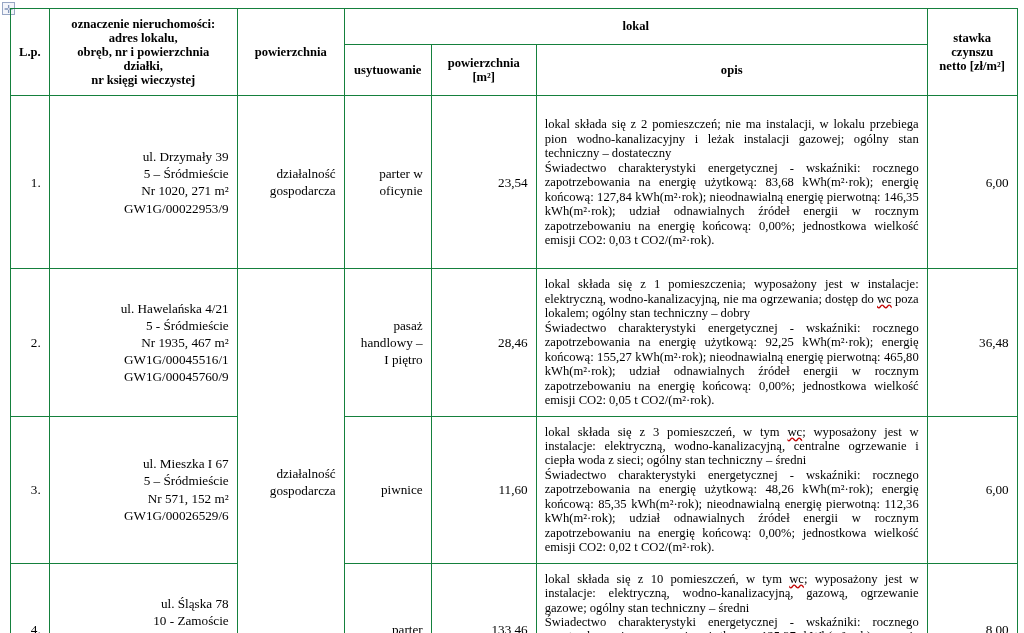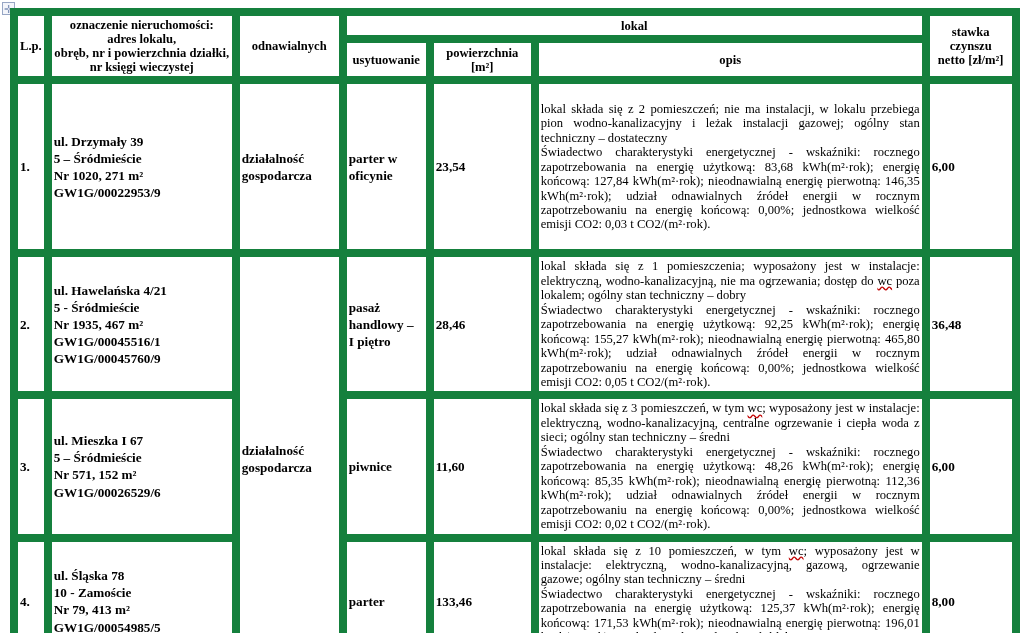--- a/index.html
+++ b/index.html
@@ -21,39 +21,38 @@
     background: #f3f5fa;
     box-sizing: border-box;
     user-select: none;
   }
   table.doc {
     position: absolute; left: 10px; top: 8px;
     border-collapse: collapse;
     table-layout: fixed;
   }
   table.doc th, table.doc td {
-    border: 8px solid #15803d;
-    padding: 2px;
+    border: 1px solid #15803d;
+    padding: 8px;
     overflow: hidden;
     vertical-align: middle;
   }
   th {
     font-weight: bold;
     font-size: 12.6px;
     line-height: 1.12;
     text-align: center;
     white-space: pre-line;
     padding: 0 1px;
   }
   td.center {
-    text-align: left;
+    text-align: right;
     font-size: 13.2px;
     line-height: 1.3;
     white-space: pre-line;
-    font-weight: bold;
   }
   td.opis-cell {
     vertical-align: top;
     text-align: justify;
     font-size: 12.6px;
     line-height: 14.45px;
     padding: 1px 6px 0 6px;
   }
   .para { text-align: justify; }
   .wc-underline { }
@@ -77,21 +76,21 @@
       <col style="width:391px">
     <col style="width:90px">
   </colgroup>
   <tbody>
       <tr style="height:27px">
     <th rowspan="2">L.p.</th>
     <th rowspan="2">oznaczenie nieruchomości:
 adres lokalu,
 obręb, nr i powierzchnia działki,
 nr księgi wieczystej</th>
-    <th rowspan="2">odnawialnych</th>
+    <th rowspan="2">powierzchnia</th>
     <th colspan="3">lokal</th>
     <th rowspan="2">stawka czynszu
 netto [zł/m²]</th>
   </tr>
   <tr style="height:30px">
     <th>usytuowanie</th>
     <th>powierzchnia [m²]</th>
     <th>opis</th>
   </tr>
 

